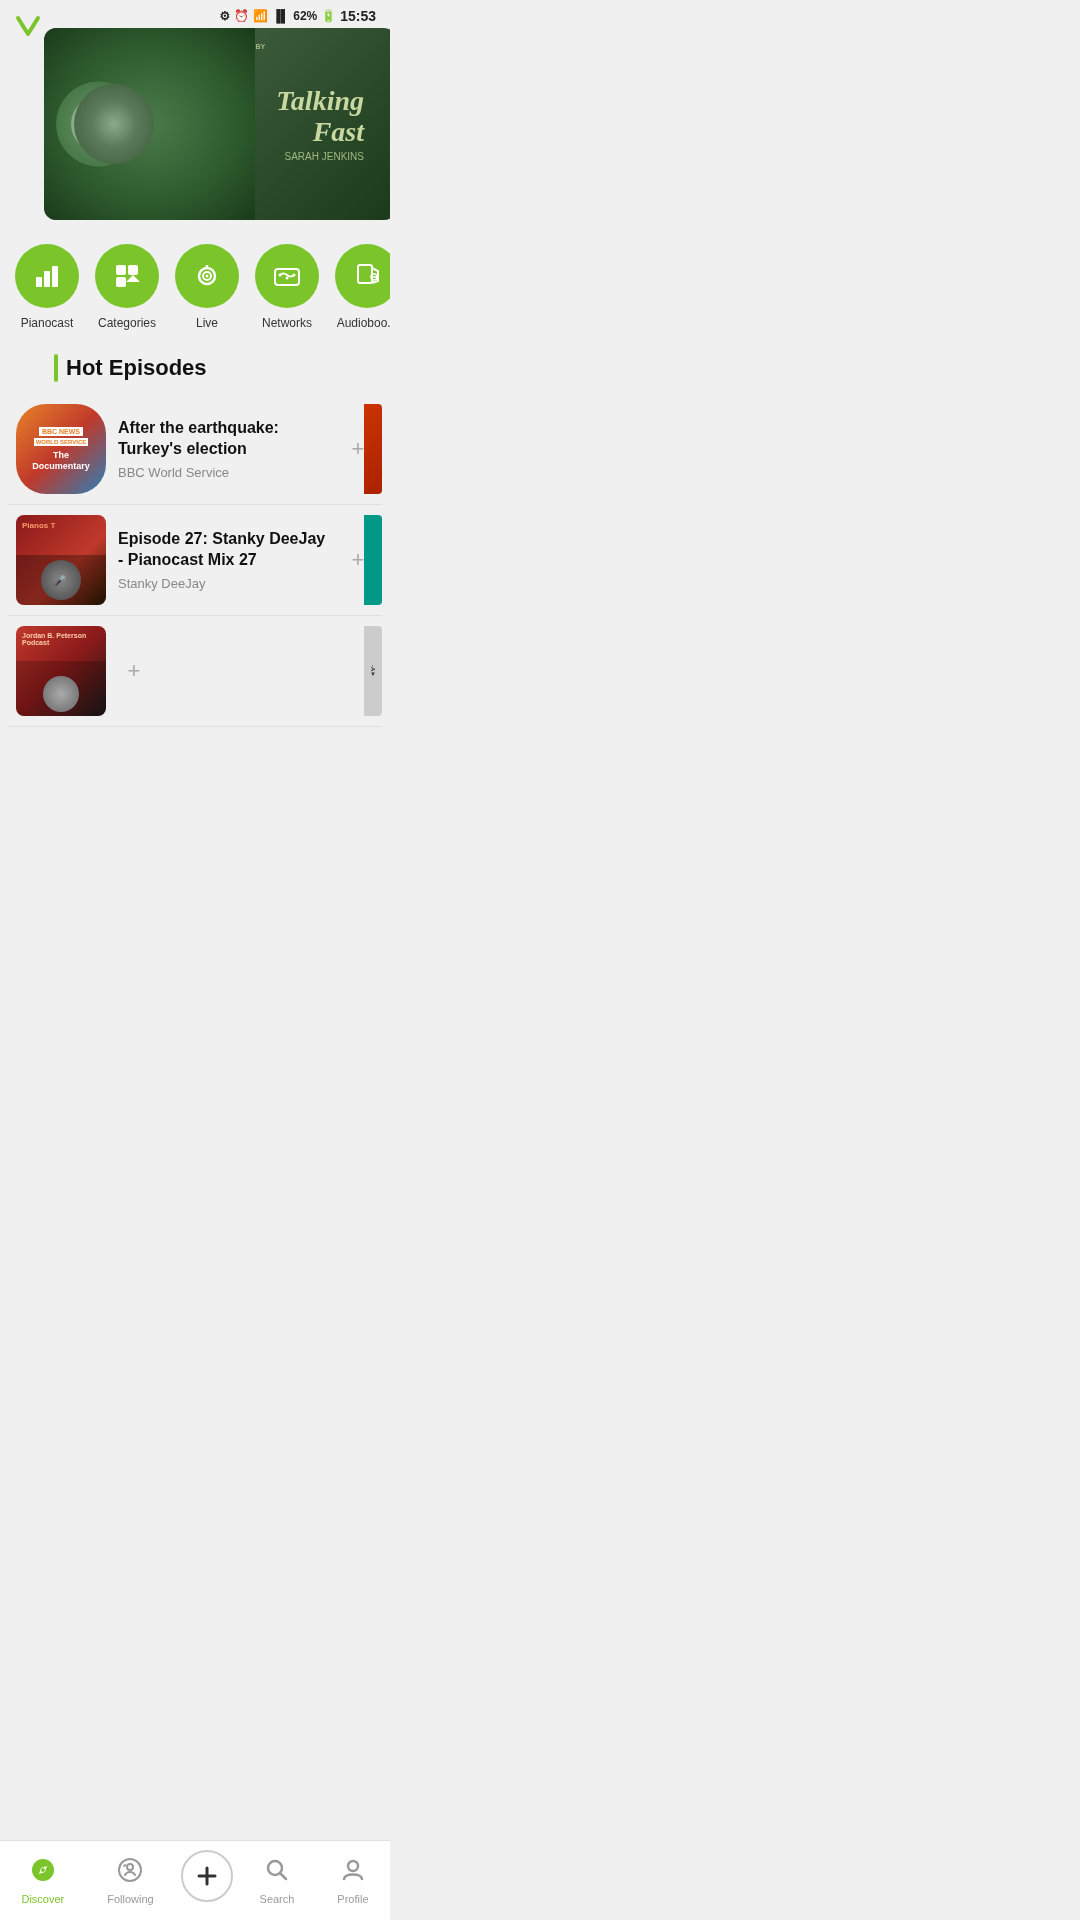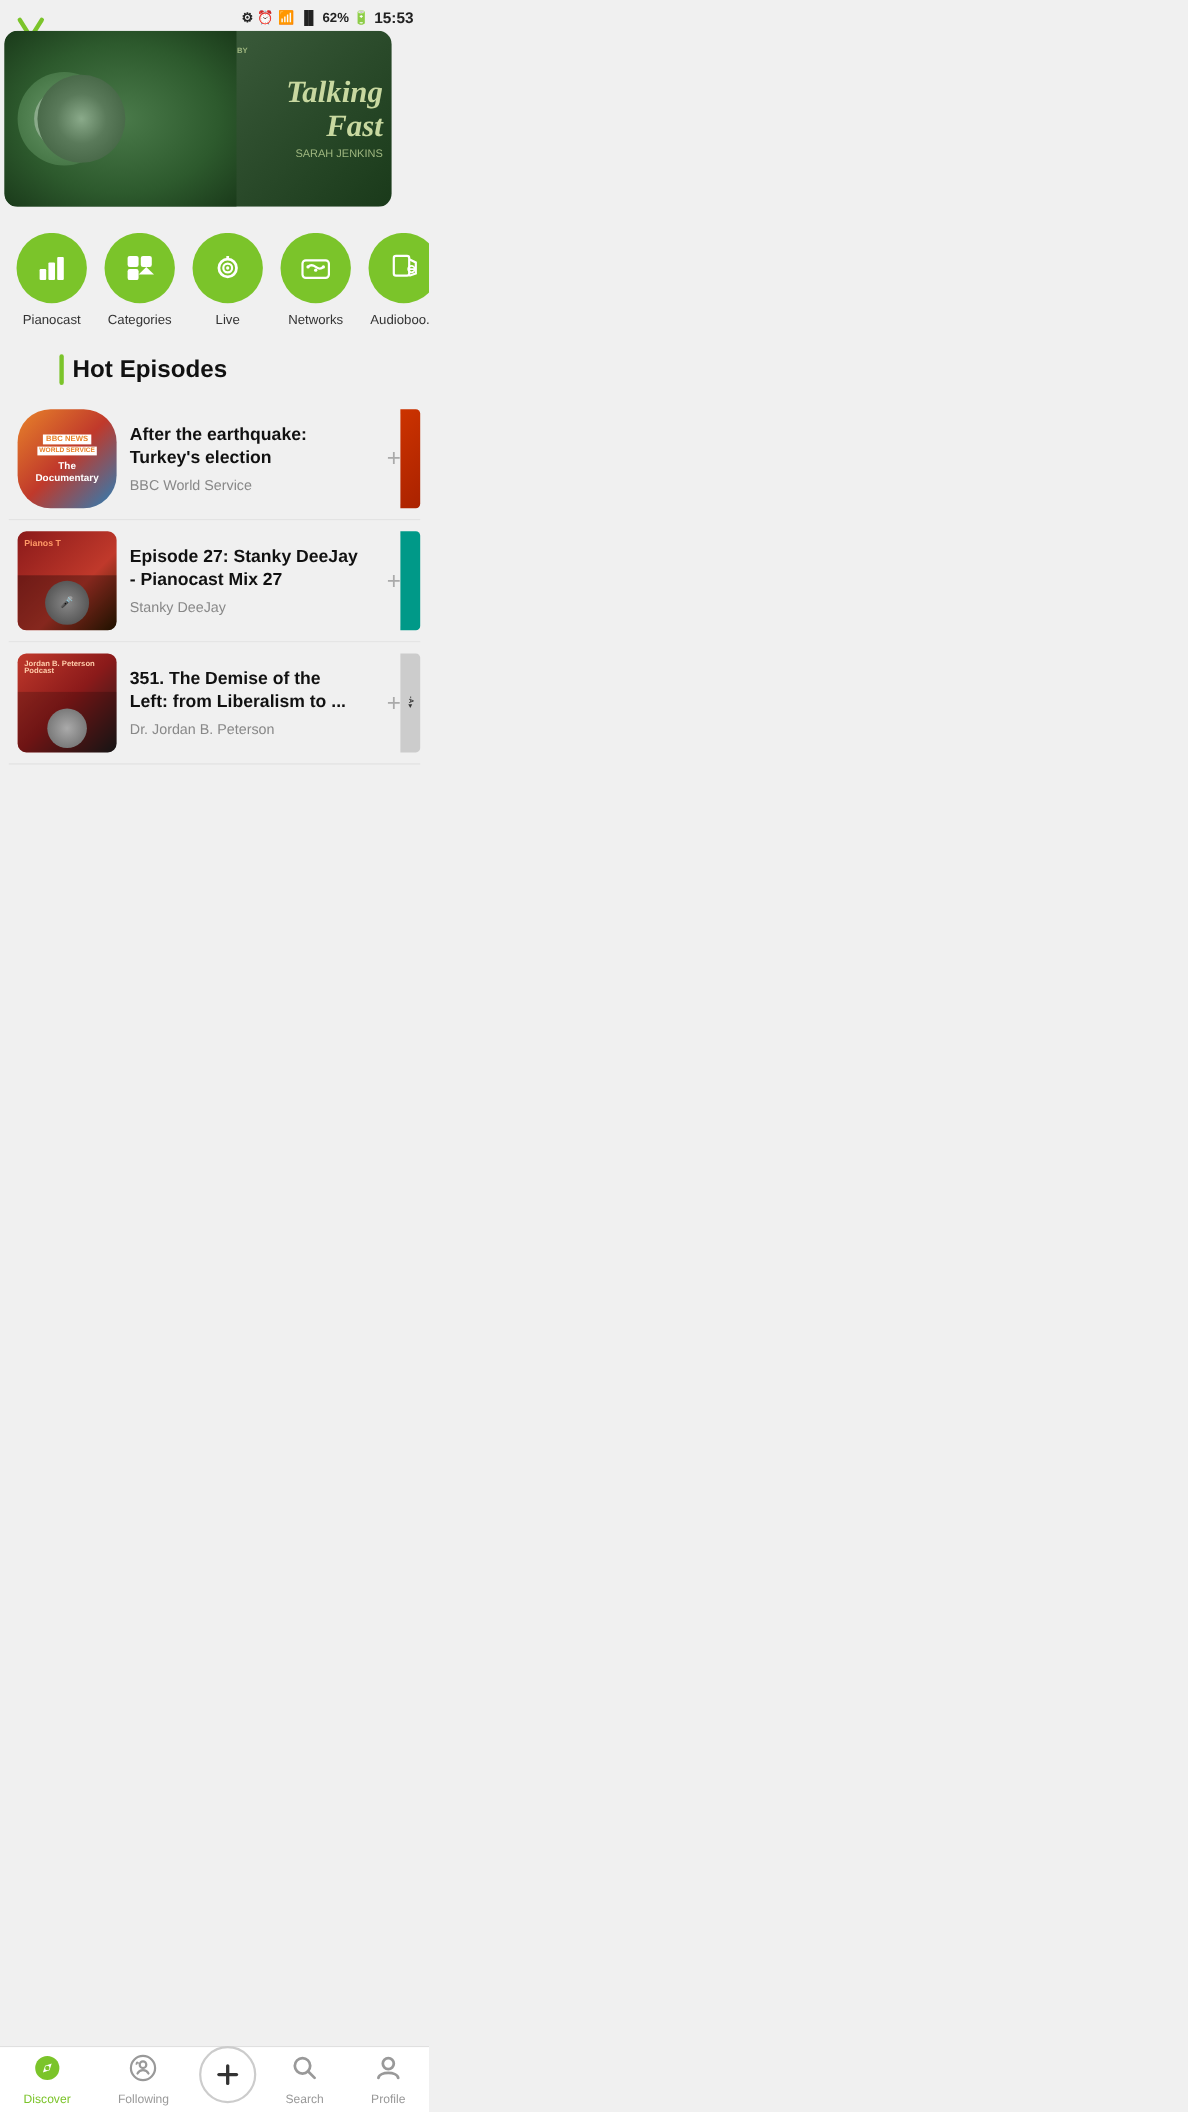--- a/index.html
+++ b/index.html
@@ -28,29 +28,30 @@
 
     
     .banner-container {
       width: 100%;
       overflow: hidden;
       padding: 0 4px;
       margin-bottom: 16px;
     }
     .banner {
       width: calc(100% - 30px);
-      height: 160px;
+      height: 192px;
       background: linear-gradient(135deg, #2d4a2d 0%, #3a5a3a 40%, #1a3a1a 100%);
       border-radius: 12px;
       display: flex;
       align-items: center;
       justify-content: flex-end;
-      padding: 8px;
+      padding: 32px;
       position: relative;
       overflow: hidden;
+      margin-left: 40px;
     }
     .banner-phone {
       position: absolute;
       left: 0;
       top: 0;
       width: 60%;
       height: 100%;
       background: radial-gradient(ellipse at center, #4a7a4a 0%, #2d5a2d 60%, #1a3a1a 100%);
       border-radius: 12px 0 0 12px;
     }
@@ -197,21 +198,21 @@
       font-size: 22px;
       flex-shrink: 0;
     }
 
     
     .bottom-nav {
       position: fixed;
       bottom: 0;
       left: 0;
       width: 390px;
-      height: 60px;
+      height: 80px;
       background: white;
       border-top: 1px solid #e0e0e0;
       display: flex;
       align-items: center;
       justify-content: space-around;
     }
     .nav-item {
       display: flex;
       flex-direction: column;
       align-items: center;
@@ -410,24 +411,20 @@
       <div style="position:absolute;right:0;top:10px;width:18px;height:90px;background:#009988;border-radius:0 4px 4px 0;"></div>
     </div>
 
     <div class="episode-item">
       <div class="episode-thumb thumb-jordan" style="position:relative;">
         <div style="position:absolute;top:6px;left:6px;font-size:7px;font-weight:700;color:#ffccaa;text-align:left;">Jordan B. Peterson<br>Podcast</div>
         <div style="position:absolute;bottom:0;left:0;right:0;height:55px;background:rgba(0,0,0,0.2);display:flex;align-items:flex-end;justify-content:center;padding-bottom:4px;">
           <div style="width:36px;height:36px;background:radial-gradient(circle,#aaa,#666);border-radius:50%;"></div>
         </div>
       </div>
-      <div class="episode-info">
-        <div class="episode-title">351. The Demise of the Left: from Liberalism to ...</div>
-        <div class="episode-author">Dr. Jordan B. Peterson</div>
-      </div>
       <div class="episode-add">+</div>
       <div style="position:absolute;right:0;top:10px;width:18px;height:90px;background:#cccccc;border-radius:0 4px 4px 0;display:flex;align-items:center;justify-content:center;">
         <div style="font-size:6px;font-weight:700;color:#333;writing-mode:vertical-rl;">-A▼</div>
       </div>
     </div>
   </div>
 </div>
 
 <div class="bottom-nav">
   <div class="nav-item">

